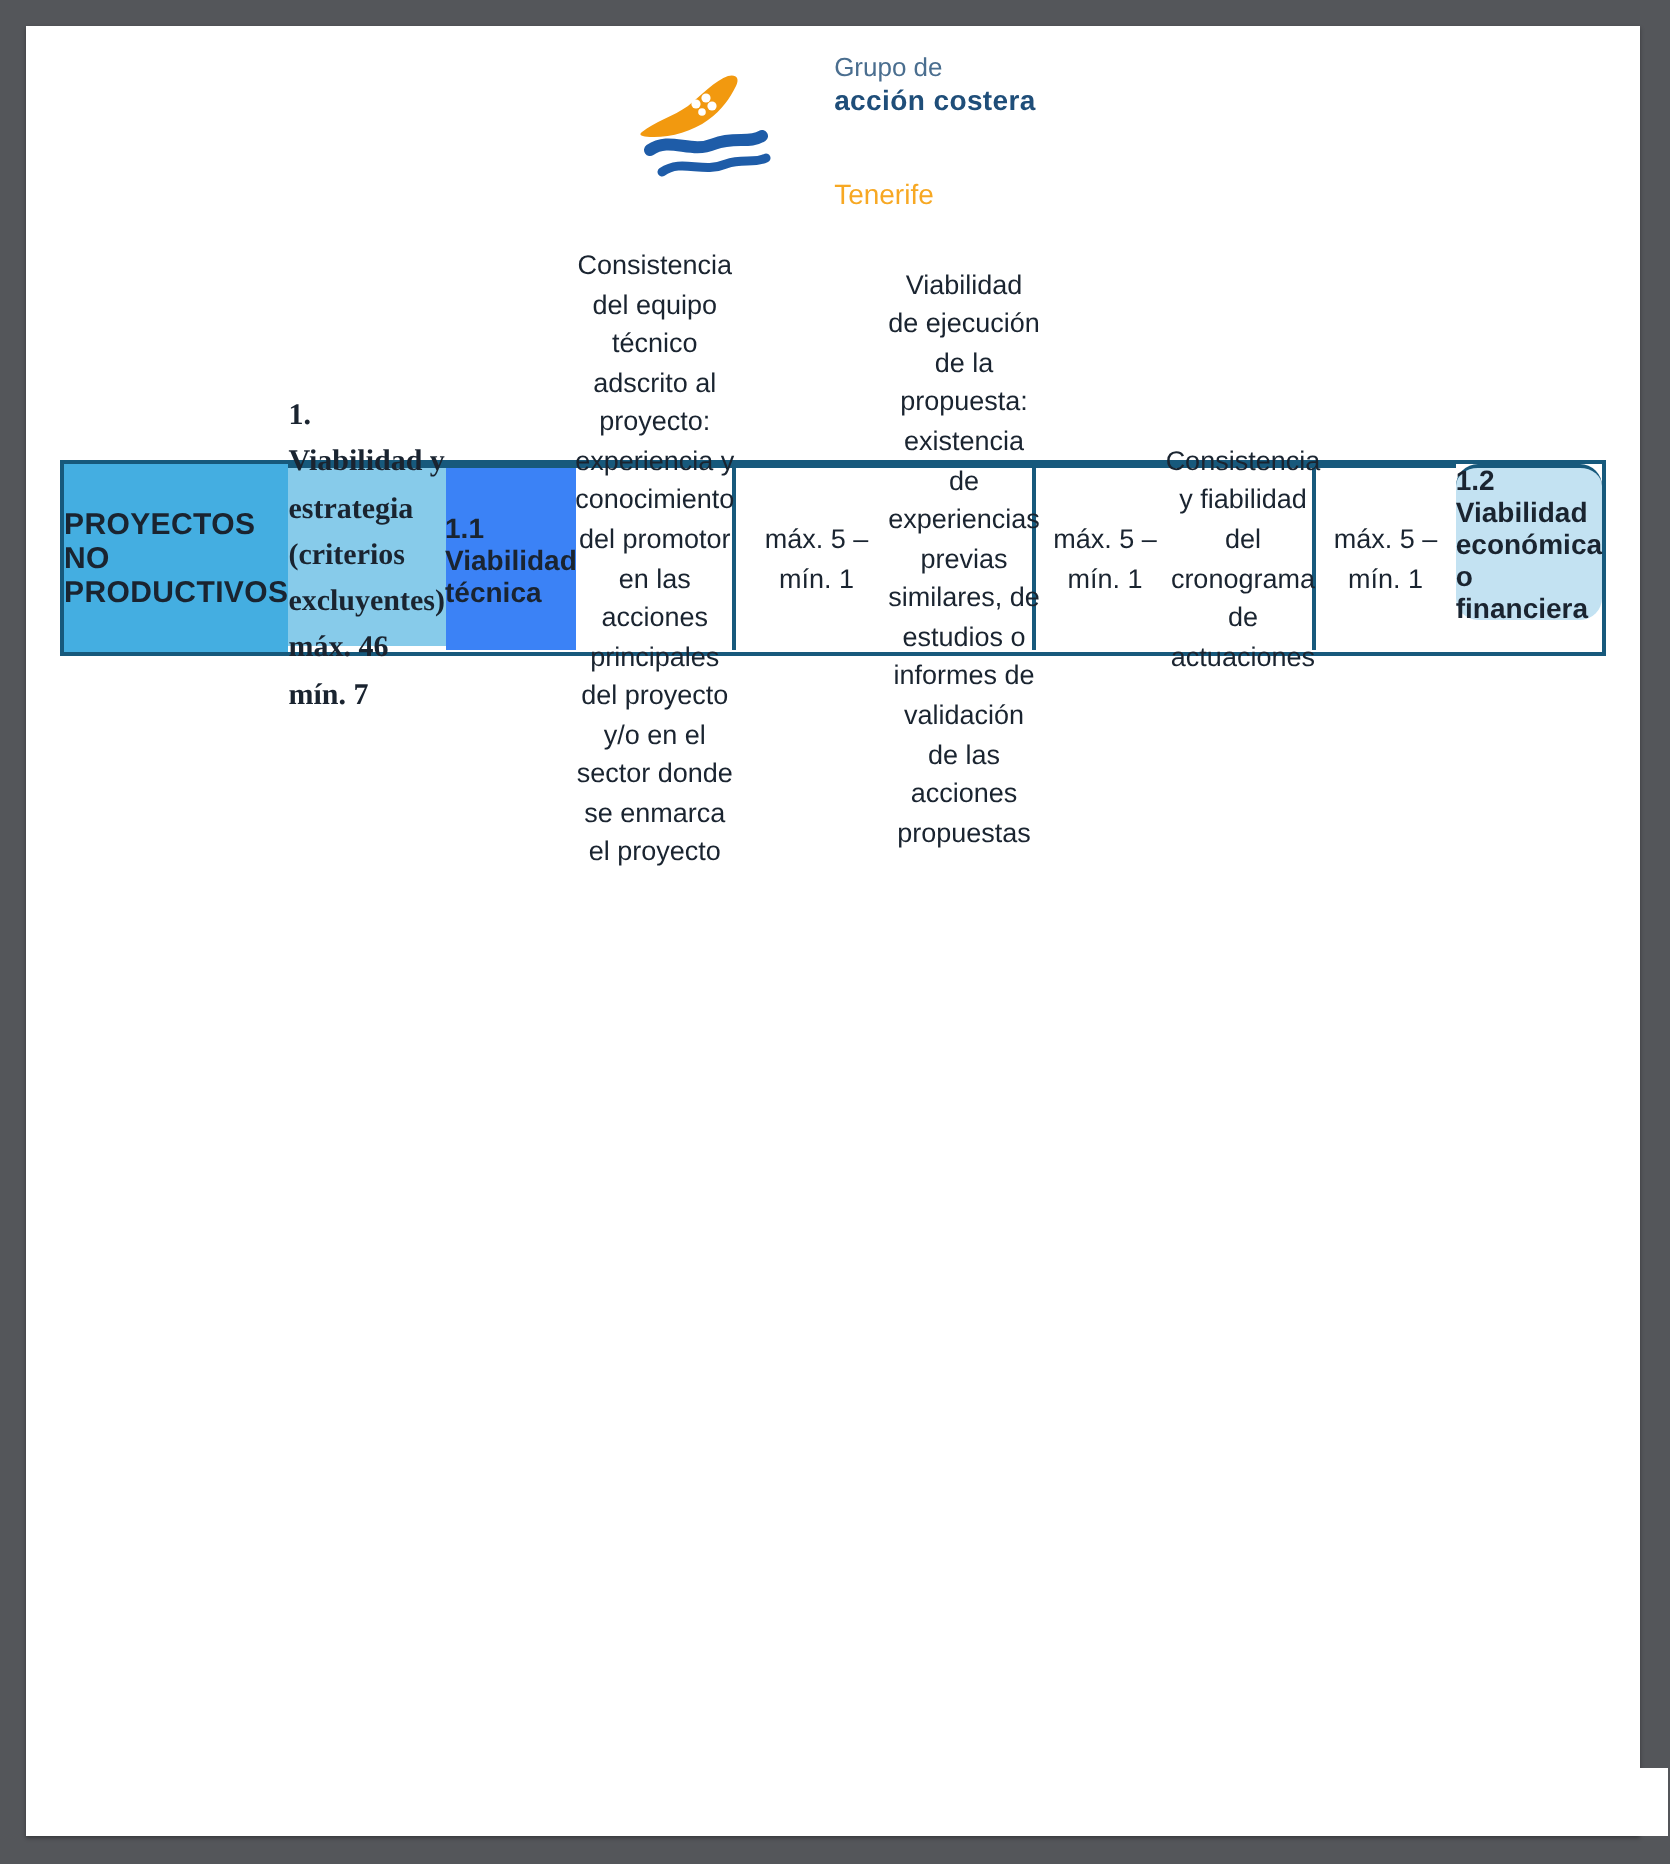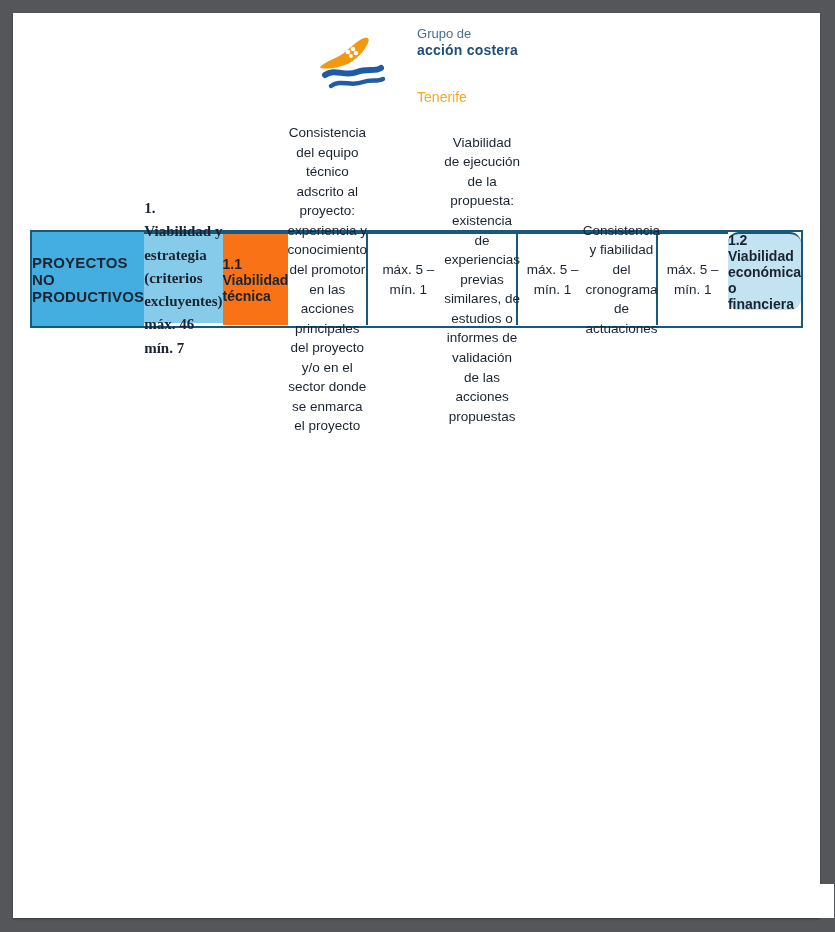--- a/index.html
+++ b/index.html
@@ -61,21 +61,21 @@
     border: 2px solid #17597C;
     display: flex;
     flex-direction: row;
     color: #1A2430;
   }
   .trow { border-top: 2px solid #17597C; display: flex; align-items: center; justify-content: center; }
   .trow:first-child { border-top: none; }
   .row-header   { height: 94px; background: #44AEE1; }
   .row-gap      { height: 20px; background: #ffffff; }
   .row-section  { height: 91px; background: #87CBEA; flex-direction: column; }
-  .row-sub      { height: 93px; background: #f97316; align-items: center; }
+  .row-sub      { height: 93px; background: #3b82f6; align-items: center; }
   .row-sub-last { height: 78px; background: #C3E2F2; border-radius: 11px; }
   .row-criteria { height: 93px; background: #ffffff; align-items: stretch; }
 
   .row-header .cell-text {
     font-size: 15px; font-weight: bold; letter-spacing: 0.2px;
   }
   .row-section .line { font-size: 15px; font-weight: bold; line-height: 1.55; font-family: Liberation Serif, serif; }
   .row-sub .cell-text, .row-sub-last .cell-text { font-size: 14px; font-weight: bold; }
 
   .crit-cell {

